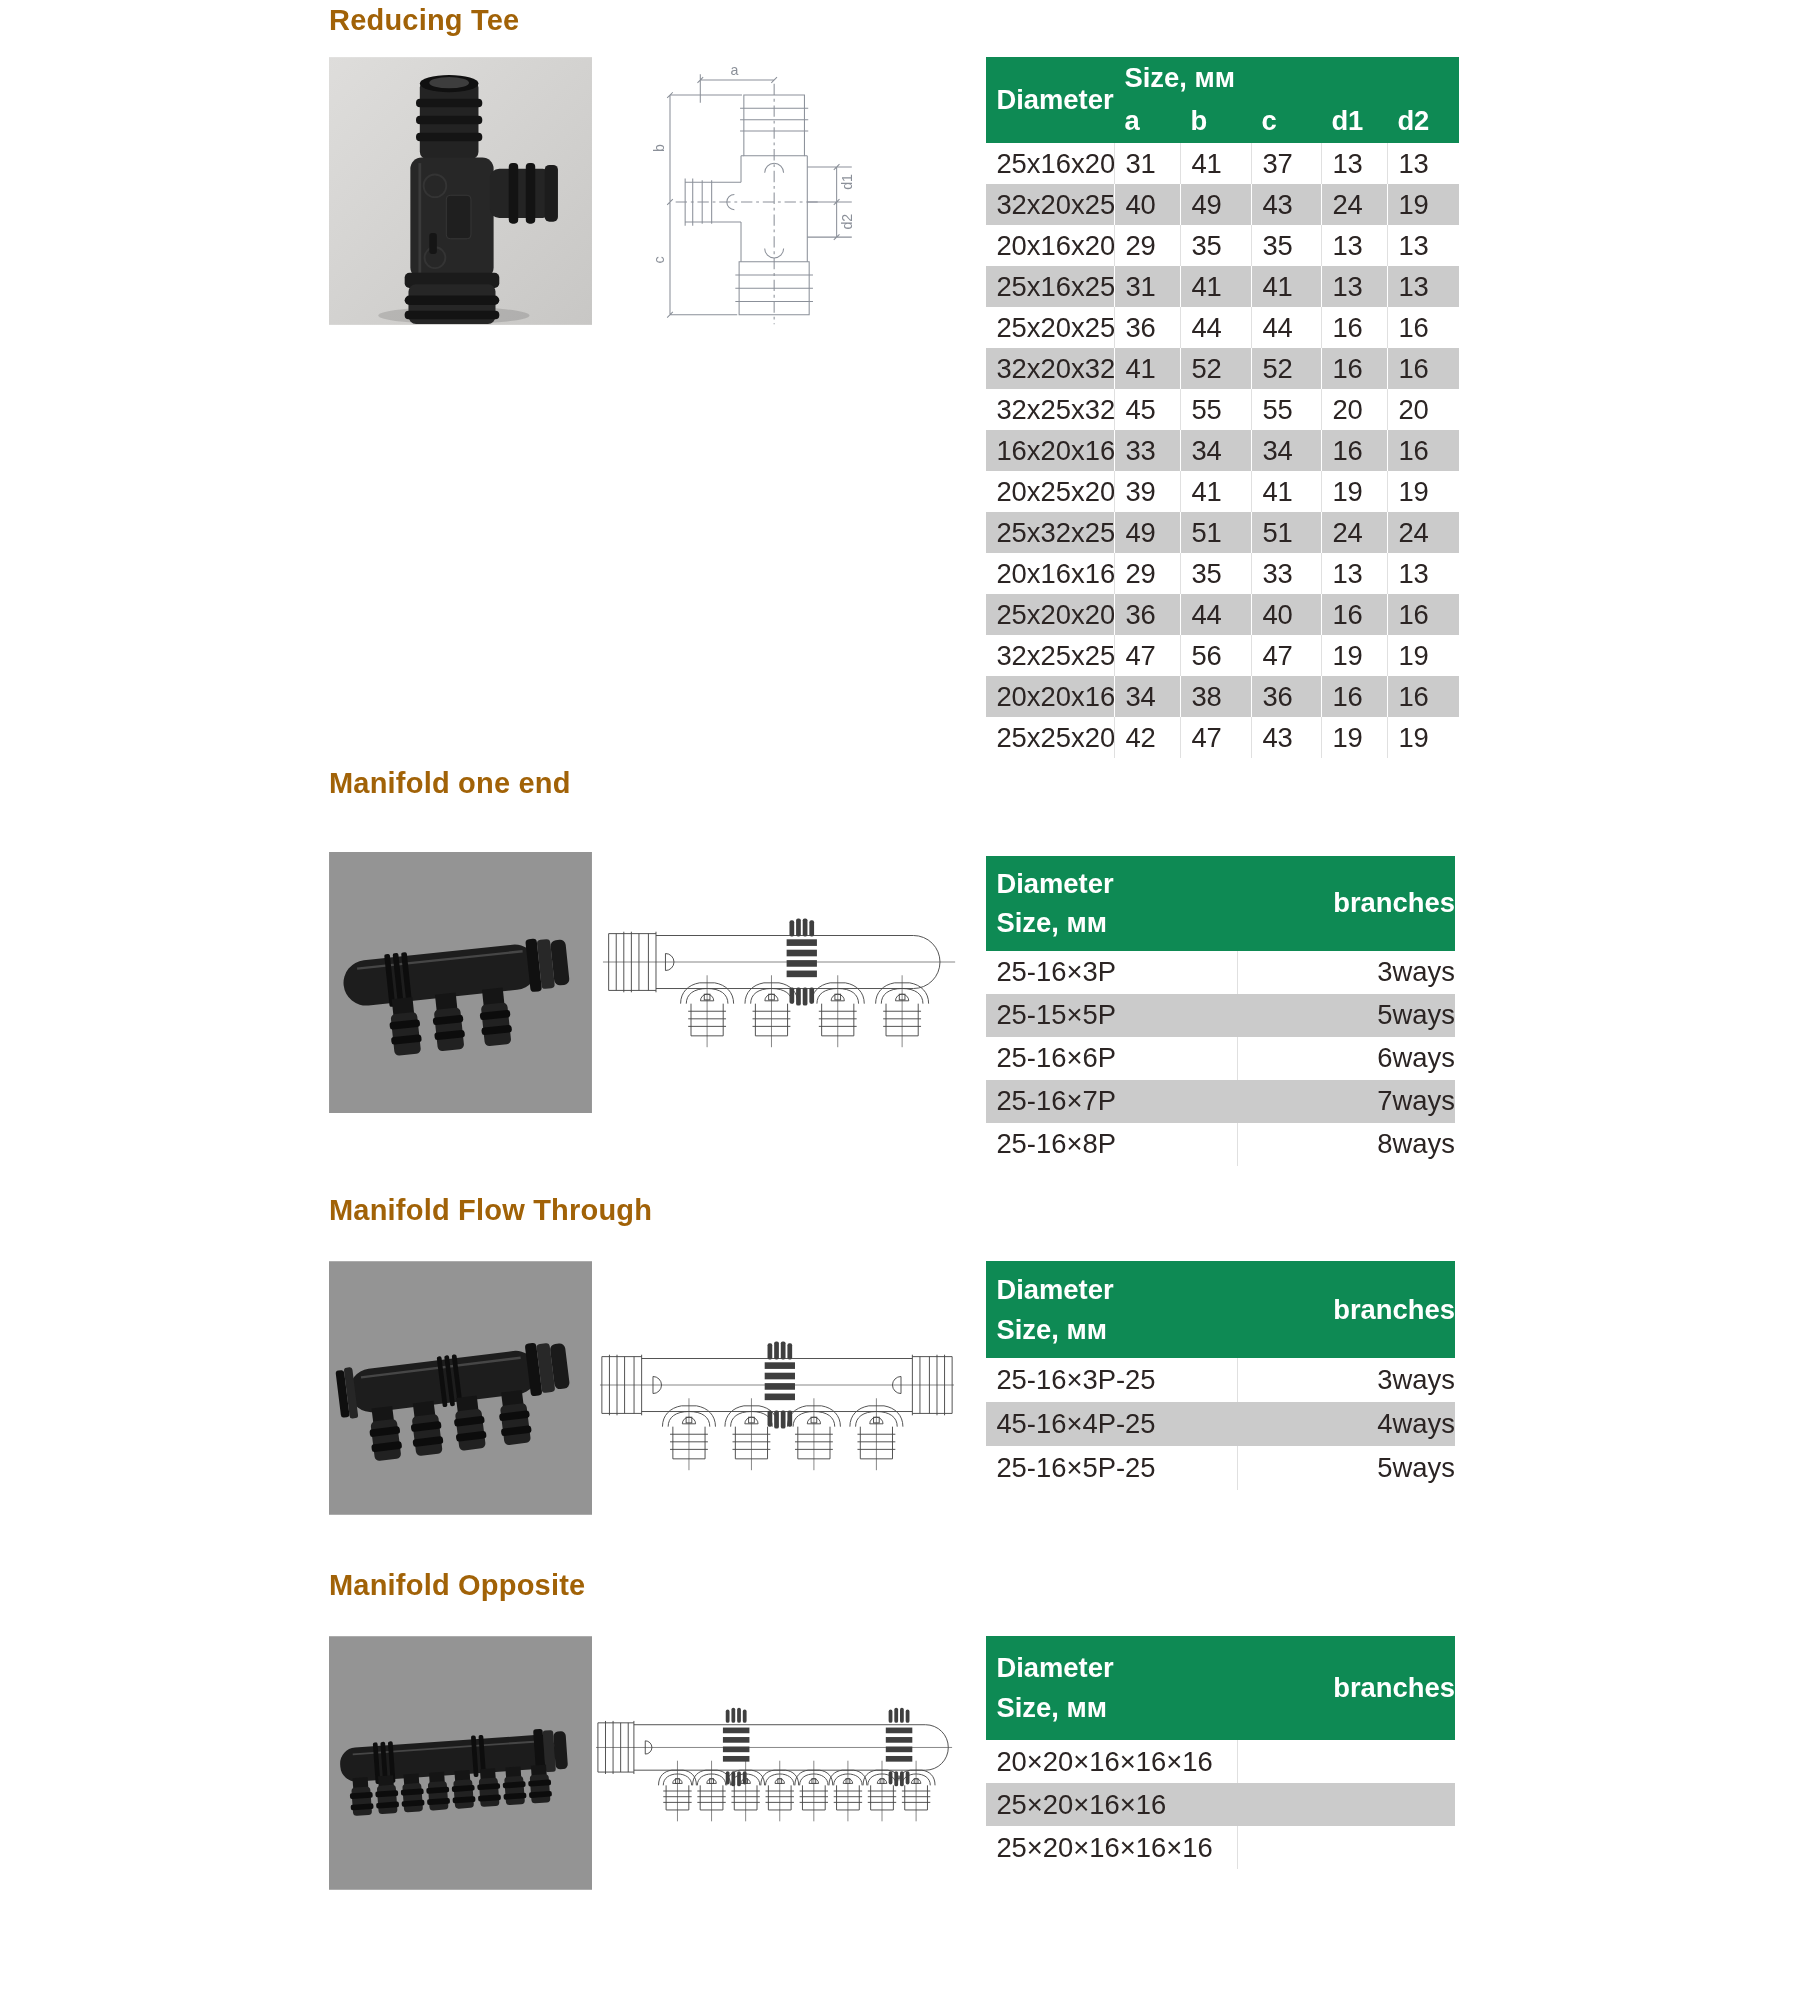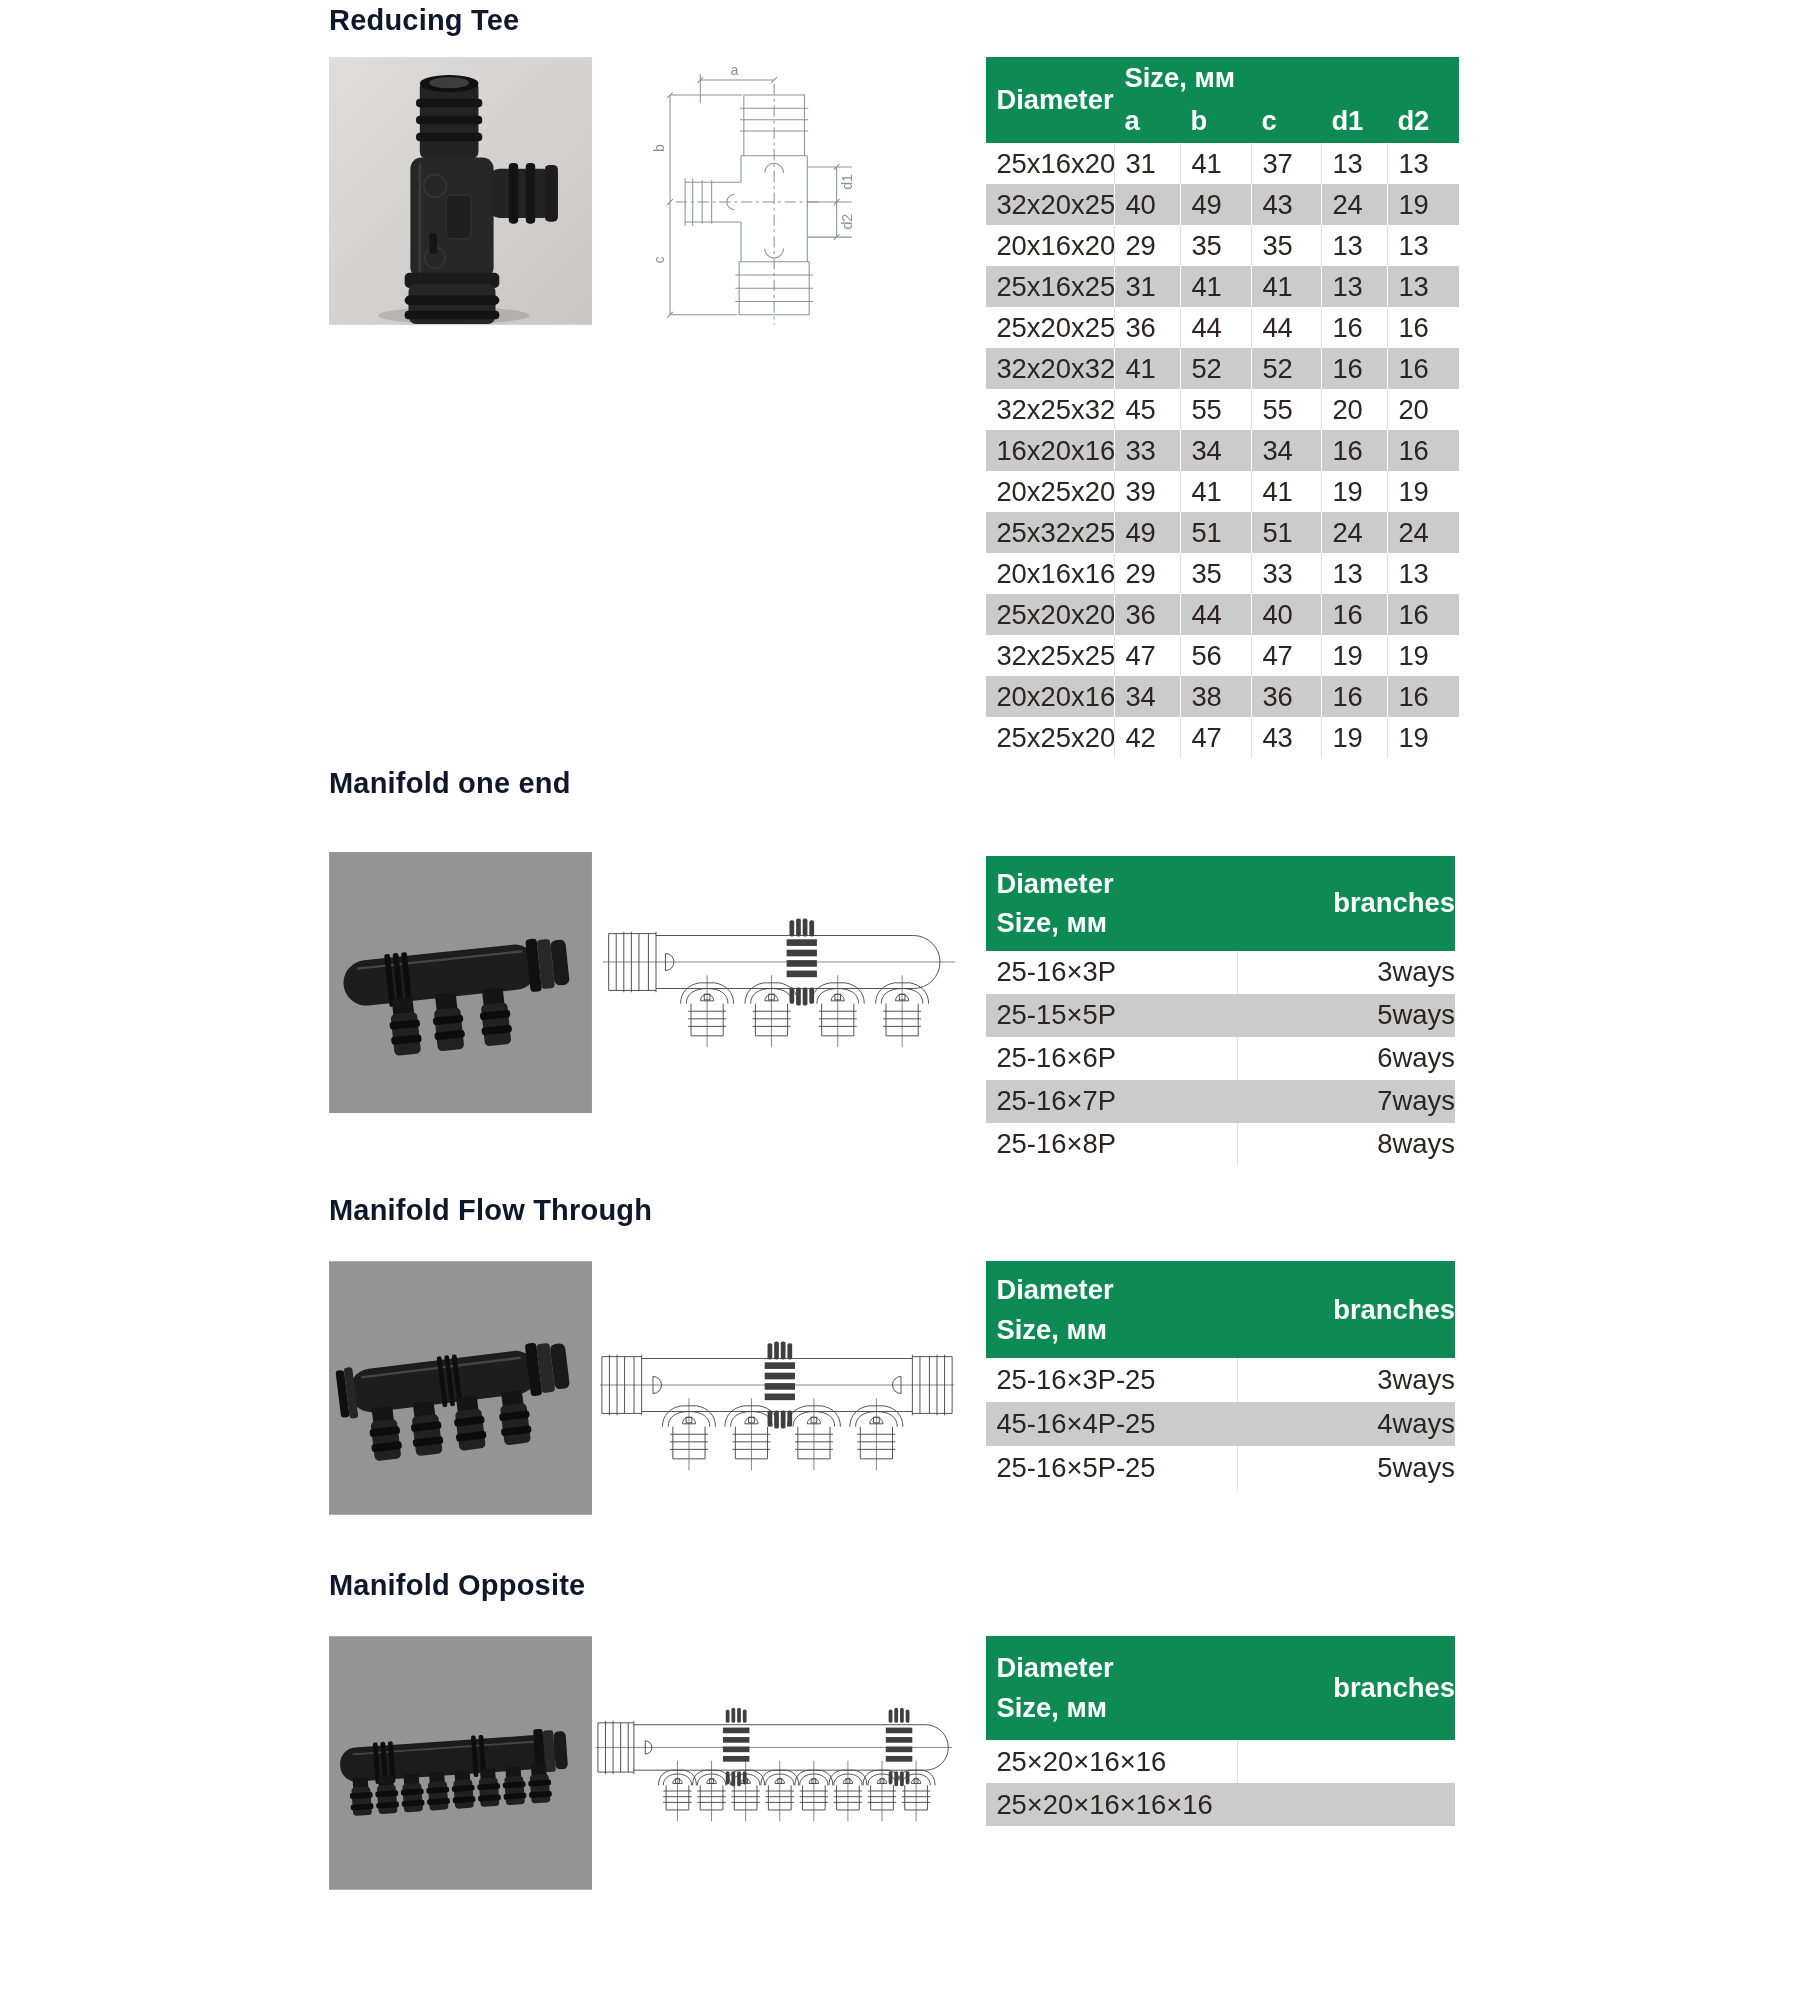--- a/index.html
+++ b/index.html
@@ -1,19 +1,19 @@
 <!DOCTYPE html>
 <html style="font-size:15px"><head>
 <meta charset="utf-8">
 <style>
   html,body{margin:0;padding:0;background:#fff;}
   .page{position:relative;width:1817px;height:2007px;background:#fff;
         font-family:"Liberation Sans", sans-serif;overflow:hidden;}
   .title{position:absolute;left:329px;margin:0;font-size:29px;font-weight:bold;
-         color:#0f172a;letter-spacing:0.2px;}
+         color:#a16207;letter-spacing:0.2px;}
   .photo{position:absolute;overflow:hidden;}
   .drawing{position:absolute;}
   table{position:absolute;border-collapse:separate;border-spacing:0;table-layout:fixed;}
   th,td{font-size:27.4px;color:#2b2423;vertical-align:middle;padding:0 0 0 10.4px;text-align:left;
         overflow:hidden;white-space:nowrap;}
   thead th{background:#0e8a54;color:#fff;font-weight:bold;}
   
   .t1{left:986px;top:57px;width:473px;}
   .t1 thead tr:first-child th{height:42px;}
   .t1 thead tr:last-child th{height:44px;}
@@ -614,20 +614,24 @@
         <th>
           <div class="hline">Diameter</div>
           <div class="hline">Size, мм</div>
         </th>
         <th class="th-branches">branches</th>
       </tr>
     </thead>
     <tbody>
 
 
+        <tr>
+          <td>20×20×16×16×16</td>
+          <td></td>
+        </tr>
 
         <tr>
           <td>25×20×16×16</td>
           <td></td>
         </tr>
 
         <tr>
           <td>25×20×16×16×16</td>
           <td></td>
         </tr>

